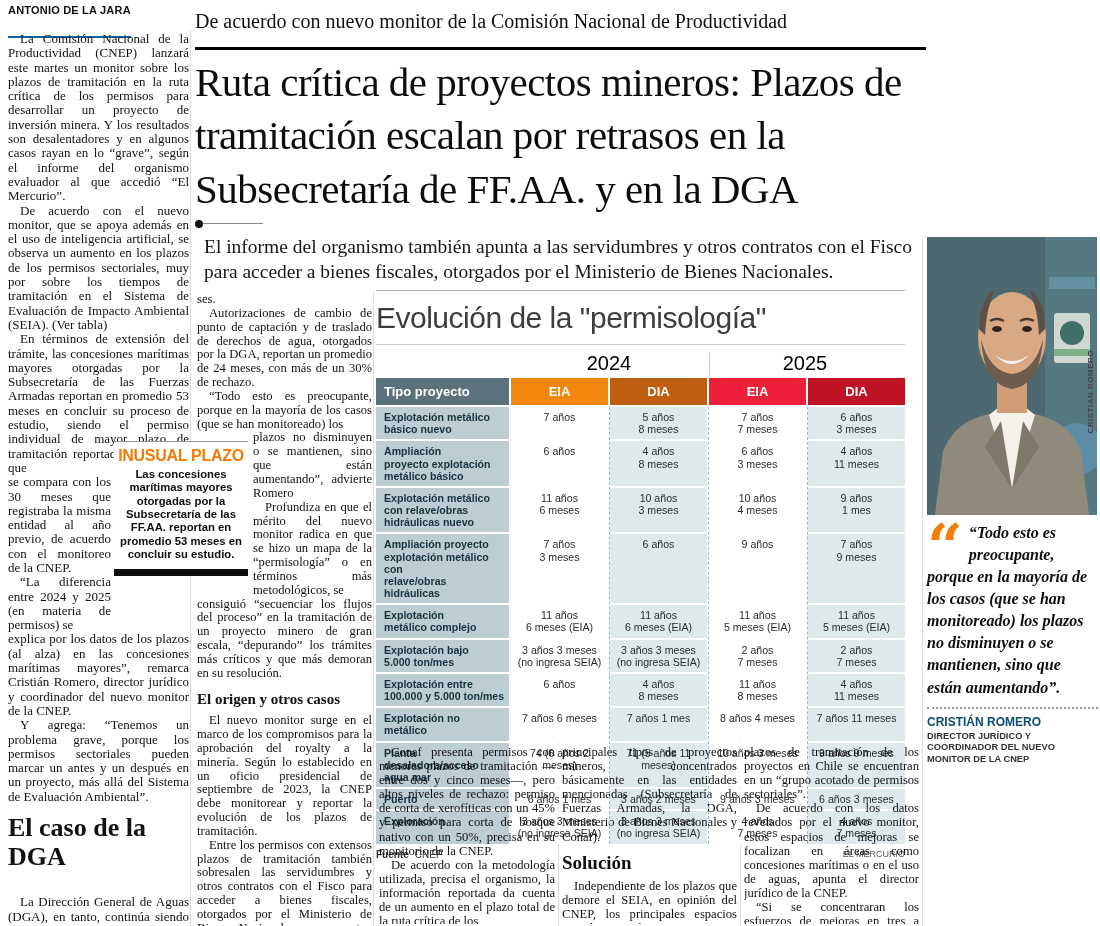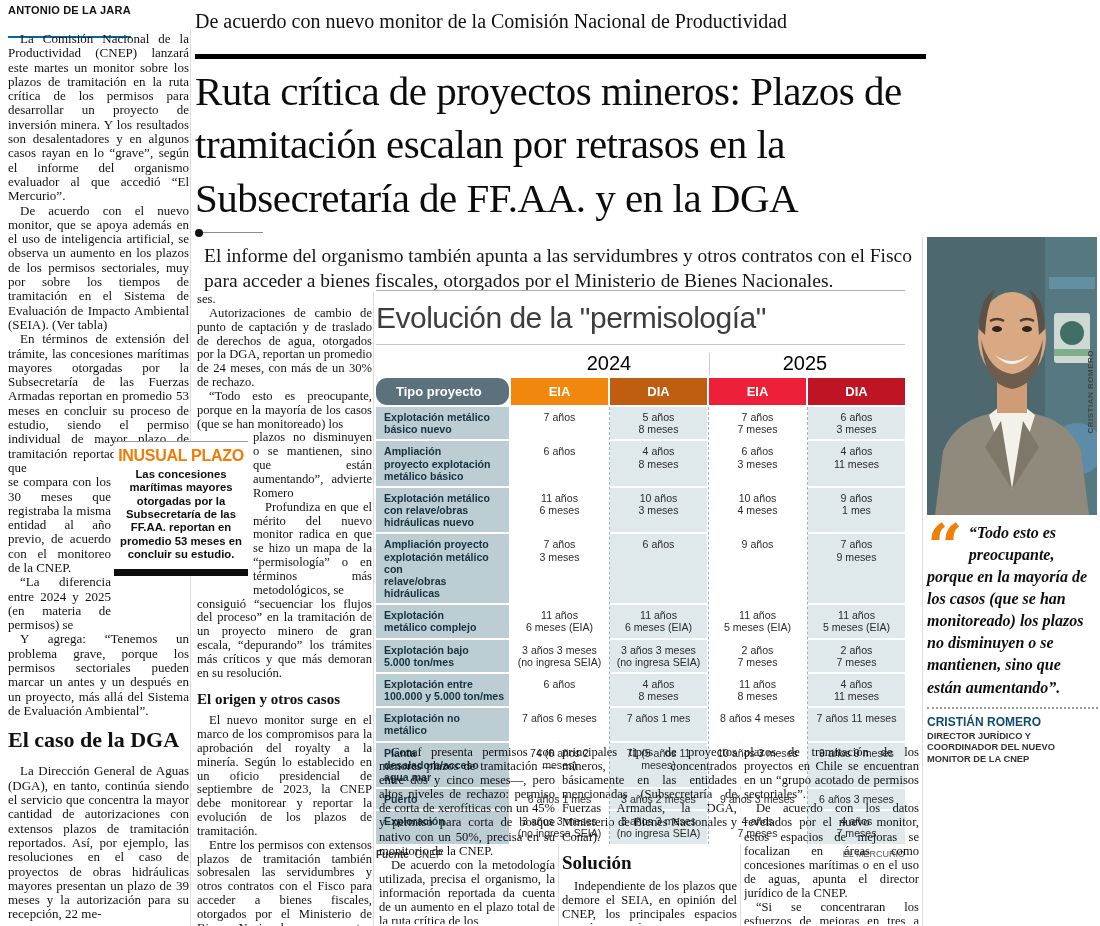--- a/index.html
+++ b/index.html
@@ -8,33 +8,33 @@
   
   .bodytxt p{margin:0;text-align:justify;text-indent:12px;}
   .bodytxt p.noind{text-indent:0;}
   .serif-h{font-family:"Liberation Serif",serif;font-weight:bold;margin:10px 0 6px;}
   
   .byline{position:absolute;left:8px;top:4px;font:bold 11px "Liberation Sans",sans-serif;
           letter-spacing:.2px;border-bottom:2px solid #0369a1;padding-bottom:20px;}
   
   #col1{position:absolute;left:8px;top:32px;width:181px;font-size:13px;line-height:1.1;}
   #col1 .narrow{padding-right:78px;}
-  #col1 h2{font-size:22px;margin:10px 0 12px;}
+  #col1 h2{font-size:26px;margin:10px 0 24px;}
   #col2{position:absolute;left:197px;top:293px;width:175px;font-size:12.6px;line-height:1.1;}
   #col2 .indented{padding-left:56px;}
   #col2 h2{font-size:15px;margin:10px 0 7px;}
   .botcol{position:absolute;top:745px;height:179px;overflow:hidden;font-size:12.6px;line-height:1.12;}
   #col3{left:379px;width:176px;}
   #col4{left:562px;width:175px;}
   #col5{left:744px;width:175px;}
   #col6{left:927px;top:742px;width:170px;height:182px;}
   .botcol h2{font-size:19px;margin:8px 0 6px;}
   
   #headerblock{position:absolute;left:195px;top:10px;width:731px;}
-  .kicker{font-size:20px;color:#111;padding-bottom:21px;border-bottom:5px solid #000000;}
+  .kicker{font-size:20px;color:#111;padding-bottom:14px;border-bottom:3px solid #000000;}
   h1.headline{font-size:41px;font-weight:500;line-height:1.3;margin:6px 0 2px;letter-spacing:-0.5px;color:#0c0c0c;}
   .bullet-line{display:flex;align-items:center;margin:4px 0 6px;}
   .bullet-line .dot{width:8px;height:8px;border-radius:50%;background:#111;}
   .bullet-line .ln{width:60px;height:1px;background:#8a8a8a;}
   .subhead{font-size:19.5px;line-height:1.3;padding-left:9px;color:#161616;}
   
   #insetbox{position:absolute;left:114px;top:441px;width:134px;background:#fff;z-index:3;
             font-family:"Liberation Sans",sans-serif;text-align:center;}
   #insetbox .topline{border-top:1px solid #9a9a9a;margin-bottom:5px;}
   #insetbox .boxtitle{color:#f27b05;font-weight:bold;font-size:16px;letter-spacing:-0.3px;}
@@ -45,21 +45,21 @@
                font-family:"Liberation Sans",sans-serif;border-top:1px solid #adadad;}
   .ititle{font-size:30px;color:#3d3d3d;letter-spacing:-0.5px;margin:10px 0 9px;font-weight:400;}
   .irule{border-top:1px solid #c9c9c9;margin-bottom:6px;}
   .yearrow{display:flex;align-items:flex-end;height:24px;margin-bottom:3px;position:relative;}
   .yearrow .ysp{width:135px;}
   .yearrow .yr{width:196px;text-align:center;font-size:20px;color:#000000;}
   .yearrow .ydiv{position:absolute;left:333px;top:2px;bottom:0;width:1px;background:#c4cdd1;}
   #tbody-wrap{position:relative;}
   .trow{display:flex;margin-bottom:2px;}
   .thead .hcell{color:#fff;font-weight:bold;font-size:13px;display:flex;align-items:center;justify-content:center;height:27px;}
-  .thead .hcell.hlabel{justify-content:flex-start;padding-left:20px;box-sizing:border-box;border-radius:11px;}
+  .thead .hcell.hlabel{justify-content:flex-start;padding-left:8px;box-sizing:border-box;}
   .tlabel{width:133px;background:#bccdd4;font-weight:bold;font-size:10.6px;line-height:1.15;
           color:#16323e;padding:4px 4px 4px 8px;box-sizing:border-box;white-space:pre-line;}
   .tcell{width:97px;margin-left:2px;font-size:10.6px;line-height:1.15;color:#2b2b2b;text-align:center;
          padding:4px 1px;box-sizing:border-box;white-space:pre-line;}
   .c0{background:#ffffff;}.c1{background:#dfe9ec;}.c2{background:#ffffff;}.c3{background:#dfe9ec;}
   .hcell{width:97px;margin-left:2px;}
   .hcell.hlabel{width:133px;margin-left:0;}
   .dash{position:absolute;top:29px;bottom:0;width:0;border-left:1px dashed #9fb3bb;z-index:2;}
   #dash1{left:233px;}#dash2{left:332px;}#dash3{left:431px;}
   .ifooter{display:flex;justify-content:space-between;margin-top:5px;font-size:10px;color:#333;}
@@ -106,20 +106,21 @@
     </div>
     <div class="subhead">El informe del organismo también apunta a las servidumbres y otros contratos con el Fisco para acceder a bienes fiscales, otorgados por el Ministerio de Bienes Nacionales.</div>
   </div>
 
   <div id="col1" class="bodytxt">
     <p>La Comisión Nacional de la Productividad (CNEP) lanzará este martes un monitor sobre los plazos de tramitación en la ruta crítica de los permisos para desarrollar un proyecto de inversión minera. Y los resultados son desalentadores y en algunos casos rayan en lo “grave”, según el informe del organismo evaluador al que accedió “El Mercurio”.</p>
     <p>De acuerdo con el nuevo monitor, que se apoya además en el uso de inteligencia artificial, se observa un aumento en los plazos de los permisos sectoriales, muy por sobre los tiempos de tramitación en el Sistema de Evaluación de Impacto Ambiental (SEIA). (Ver tabla)</p>
     <p>En términos de extensión del trámite, las concesiones marítimas mayores otorgadas por la Subsecretaría de las Fuerzas Armadas reportan en promedio 53 meses en concluir su proceso de estudio, siendo el permiso individual de mayor plazo de tramitación reportado al 2025, lo que</p>
     <p class="narrow noind">se compara con los 30 meses que registraba la misma entidad al año previo, de acuerdo con el monitoreo de la CNEP.</p>
     <p class="narrow">“La diferencia entre 2024 y 2025 (en materia de permisos) se</p>
+    <p class="noind">explica por los datos de los plazos (al alza) en las concesiones marítimas mayores”, remarca Cristián Romero, director jurídico y coordinador del nuevo monitor de la CNEP.</p>
     <p>Y agrega: “Tenemos un problema grave, porque los permisos sectoriales pueden marcar un antes y un después en un proyecto, más allá del Sistema de Evaluación Ambiental”.</p>
     <h2 class="serif-h">El caso de la DGA</h2>
     <p>La Dirección General de Aguas (DGA), en tanto, continúa siendo el servicio que concentra la mayor cantidad de autorizaciones con extensos plazos de tramitación reportados. Así, por ejemplo, las resoluciones en el caso de proyectos de obras hidráulicas mayores presentan un plazo de 39 meses y la autorización para su recepción, 22 me-</p>
   </div>
 
   <div id="insetbox">
     <div class="topline"></div>
     <div class="boxtitle">INUSUAL PLAZO</div>
     <div class="boxbody">Las concesiones marítimas mayores otorgadas por la Subsecretaría de las FF.AA. reportan en promedio 53 meses en concluir su estudio.</div>
     <div class="blackbar"></div>

